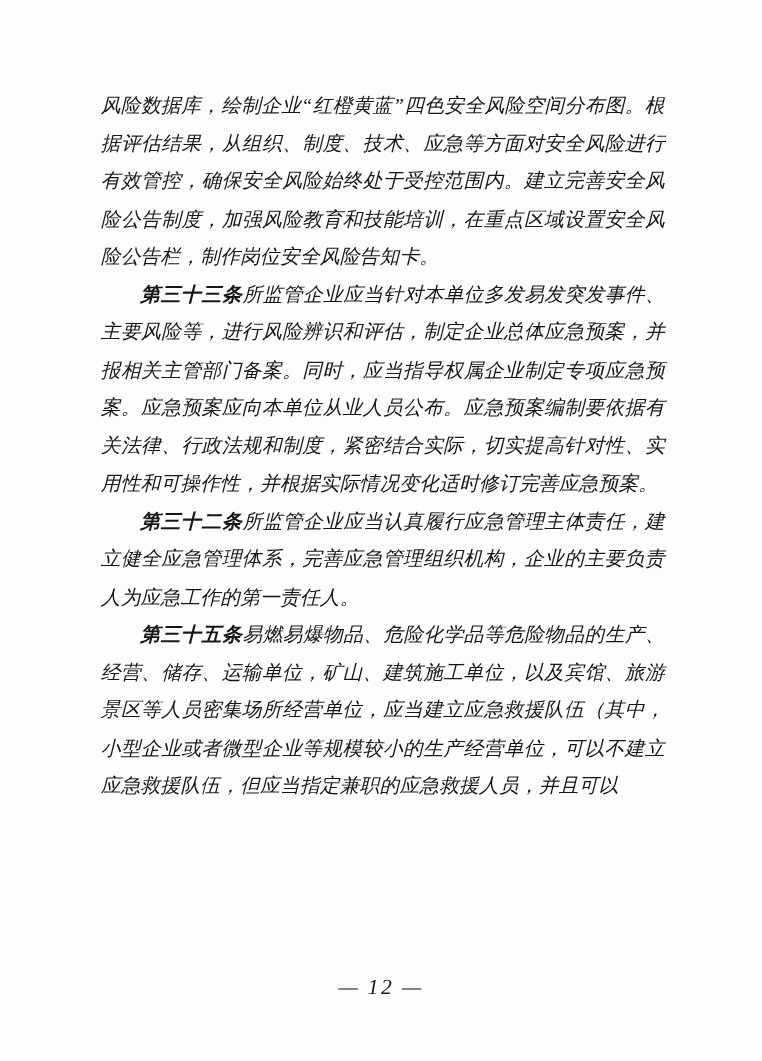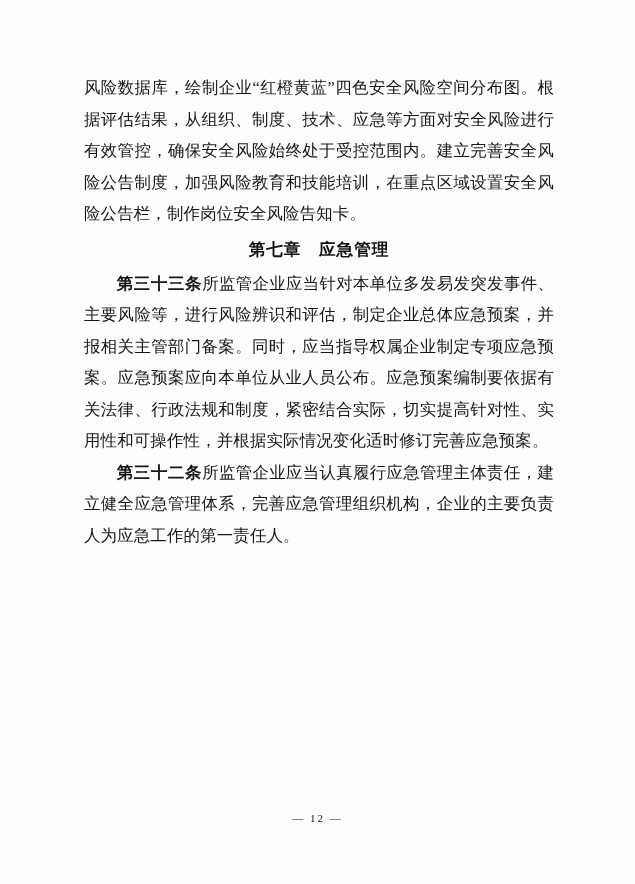--- a/index.html
+++ b/index.html
@@ -7,20 +7,21 @@
     padding: 0;
     background: #ffffff;
   }
   .page {
     position: relative;
     width: 635px;
     height: 884px;
     background: #fdfdfb;
     box-sizing: border-box;
     overflow: hidden;
+    font-style: italic;
   }
   .content {
     position: absolute;
     left: 84px;
     top: 72px;
     width: 470px;
   }
   .para {
     font-family: "Liberation Serif", "DejaVu Serif", serif;
     font-size: 16.4px;
@@ -48,37 +49,37 @@
     font-weight: bold;
     letter-spacing: 0.5px;
   }
   .footer {
     position: absolute;
     left: 0;
     right: 0;
     top: 812px;
     text-align: center;
     font-family: "Liberation Serif", "DejaVu Serif", serif;
-    font-size: 11px;
+    font-size: 18px;
     color: #16161a;
     letter-spacing: 2px;
   }
 </style>
 </head>
 <body>
 
 <div class="page">
   <div class="content">
 
     <p class="para">风险数据库，绘制企业“红橙黄蓝”四色安全风险空间分布图。根据评估结果，从组织、制度、技术、应急等方面对安全风险进行有效管控，确保安全风险始终处于受控范围内。建立完善安全风险公告制度，加强风险教育和技能培训，在重点区域设置安全风险公告栏，制作岗位安全风险告知卡。</p>
 
-    <div class="heading">第七章　应急管理</div>
 
     <p class="para indent"><span class="art-label">第三十三条</span><span>所监管企业应当针对本单位多发易发突发事件、主要风险等，进行风险辨识和评估，制定企业总体应急预案，并报相关主管部门备案。同时，应当指导权属企业制定专项应急预案。应急预案应向本单位从业人员公布。应急预案编制要依据有关法律、行政法规和制度，紧密结合实际，切实提高针对性、实用性和可操作性，并根据实际情况变化适时修订完善应急预案。</span></p>
 
     <p class="para indent"><span class="art-label">第三十二条</span><span>所监管企业应当认真履行应急管理主体责任，建立健全应急管理体系，完善应急管理组织机构，企业的主要负责人为应急工作的第一责任人。</span></p>
 
 
+    <p class="para indent"><span class="art-label">第三十五条</span><span>易燃易爆物品、危险化学品等危险物品的生产、经营、储存、运输单位，矿山、建筑施工单位，以及宾馆、旅游景区等人员密集场所经营单位，应当建立应急救援队伍（其中，小型企业或者微型企业等规模较小的生产经营单位，可以不建立应急救援队伍，但应当指定兼职的应急救援人员，并且可以</span></p>
 
   </div>
 
   <div class="footer">— 12 —</div>
 </div>
 
 </body></html>

